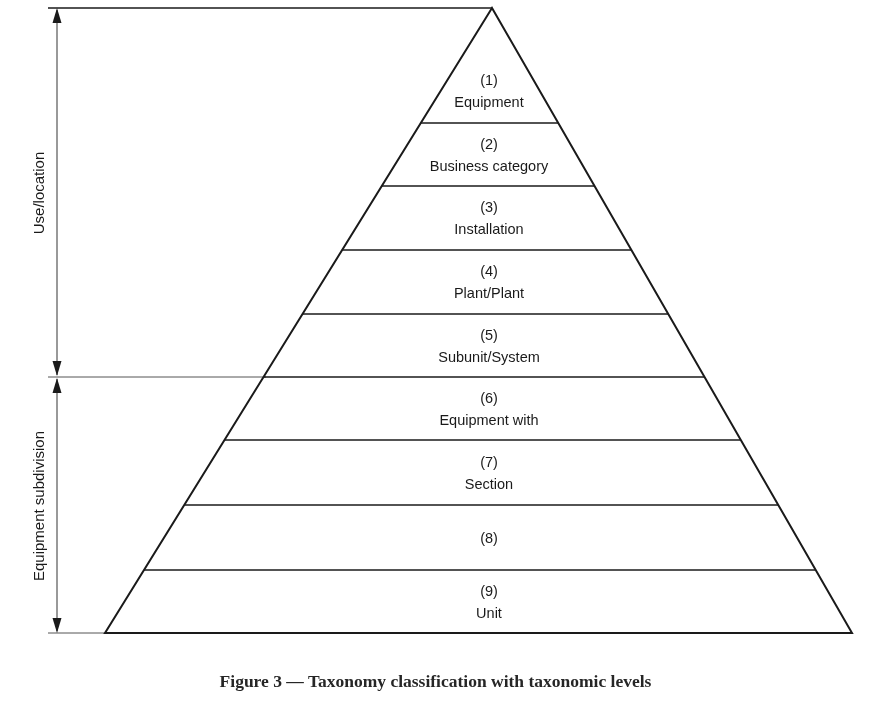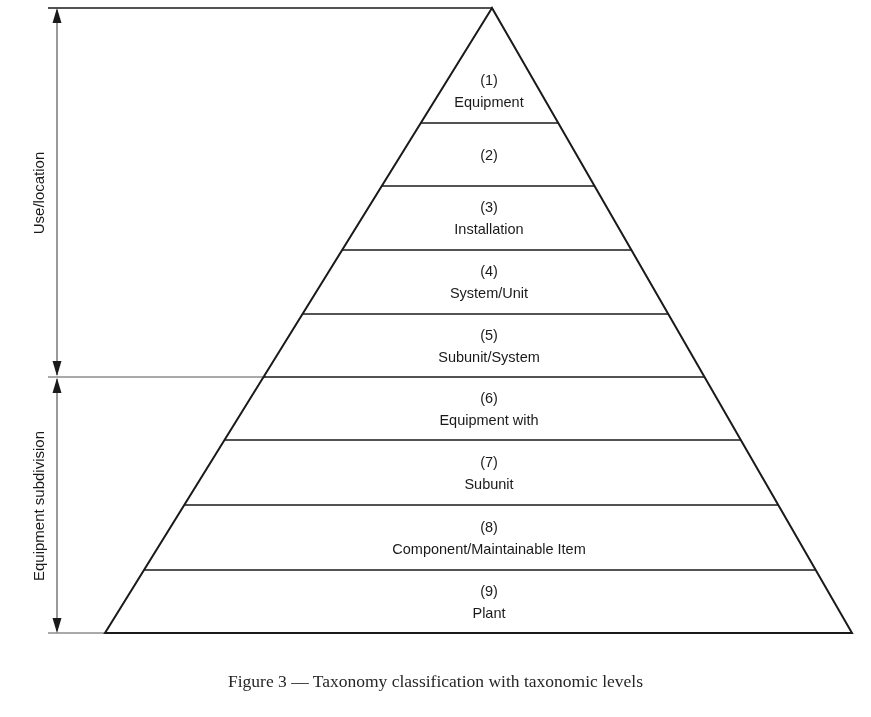--- a/index.html
+++ b/index.html
@@ -38,21 +38,21 @@
     color:var(--text-color);
     font-size:15px;
     white-space:nowrap;
   }
   .figure-caption{
     position:absolute;
     left:0;top:671px;
     width:871px;
     text-align:center;
     font-family:"Liberation Serif", serif;
-    font-weight:normal;
+    font-weight:bold;
     font-size:17.5px;
     color:#262626;
   }
 </style>
 </head>
 <body>
 
 <div class="figure-canvas">
 
   <svg class="diagram-svg" width="871" height="717" viewBox="0 0 871 717">
@@ -86,55 +86,55 @@
   </svg>
 
   <div id="levels-layer">
   <div class="level-label" style="left: 489px; top: 91px;">
     <div class="level-number">(1)</div>
     <div class="level-name">Equipment</div>
   </div>
 
   <div class="level-label" style="left: 489px; top: 154.5px;">
     <div class="level-number">(2)</div>
+    <div class="level-name">Business category</div>
   </div>
 
   <div class="level-label" style="left: 489px; top: 218px;">
     <div class="level-number">(3)</div>
     <div class="level-name">Installation</div>
   </div>
 
   <div class="level-label" style="left: 489px; top: 282px;">
     <div class="level-number">(4)</div>
-    <div class="level-name">System/Unit</div>
+    <div class="level-name">Plant/Plant</div>
   </div>
 
   <div class="level-label" style="left: 489px; top: 345.5px;">
     <div class="level-number">(5)</div>
     <div class="level-name">Subunit/System</div>
   </div>
 
   <div class="level-label" style="left: 489px; top: 408.5px;">
     <div class="level-number">(6)</div>
     <div class="level-name">Equipment with</div>
   </div>
 
   <div class="level-label" style="left: 489px; top: 472.5px;">
     <div class="level-number">(7)</div>
-    <div class="level-name">Subunit</div>
+    <div class="level-name">Section</div>
   </div>
 
   <div class="level-label" style="left: 489px; top: 537.5px;">
     <div class="level-number">(8)</div>
-    <div class="level-name">Component/Maintainable Item</div>
   </div>
 
   <div class="level-label" style="left: 489px; top: 601.5px;">
     <div class="level-number">(9)</div>
-    <div class="level-name">Plant</div>
+    <div class="level-name">Unit</div>
   </div>
 </div>
 
   <div class="side-label" style="left:38px;top:193px;">Use/location</div>
   <div class="side-label" style="left:38px;top:506px;">Equipment subdivision</div>
 
   <div class="figure-caption">Figure 3 — Taxonomy classification with taxonomic levels</div>
 </div>
 
 </body></html>

